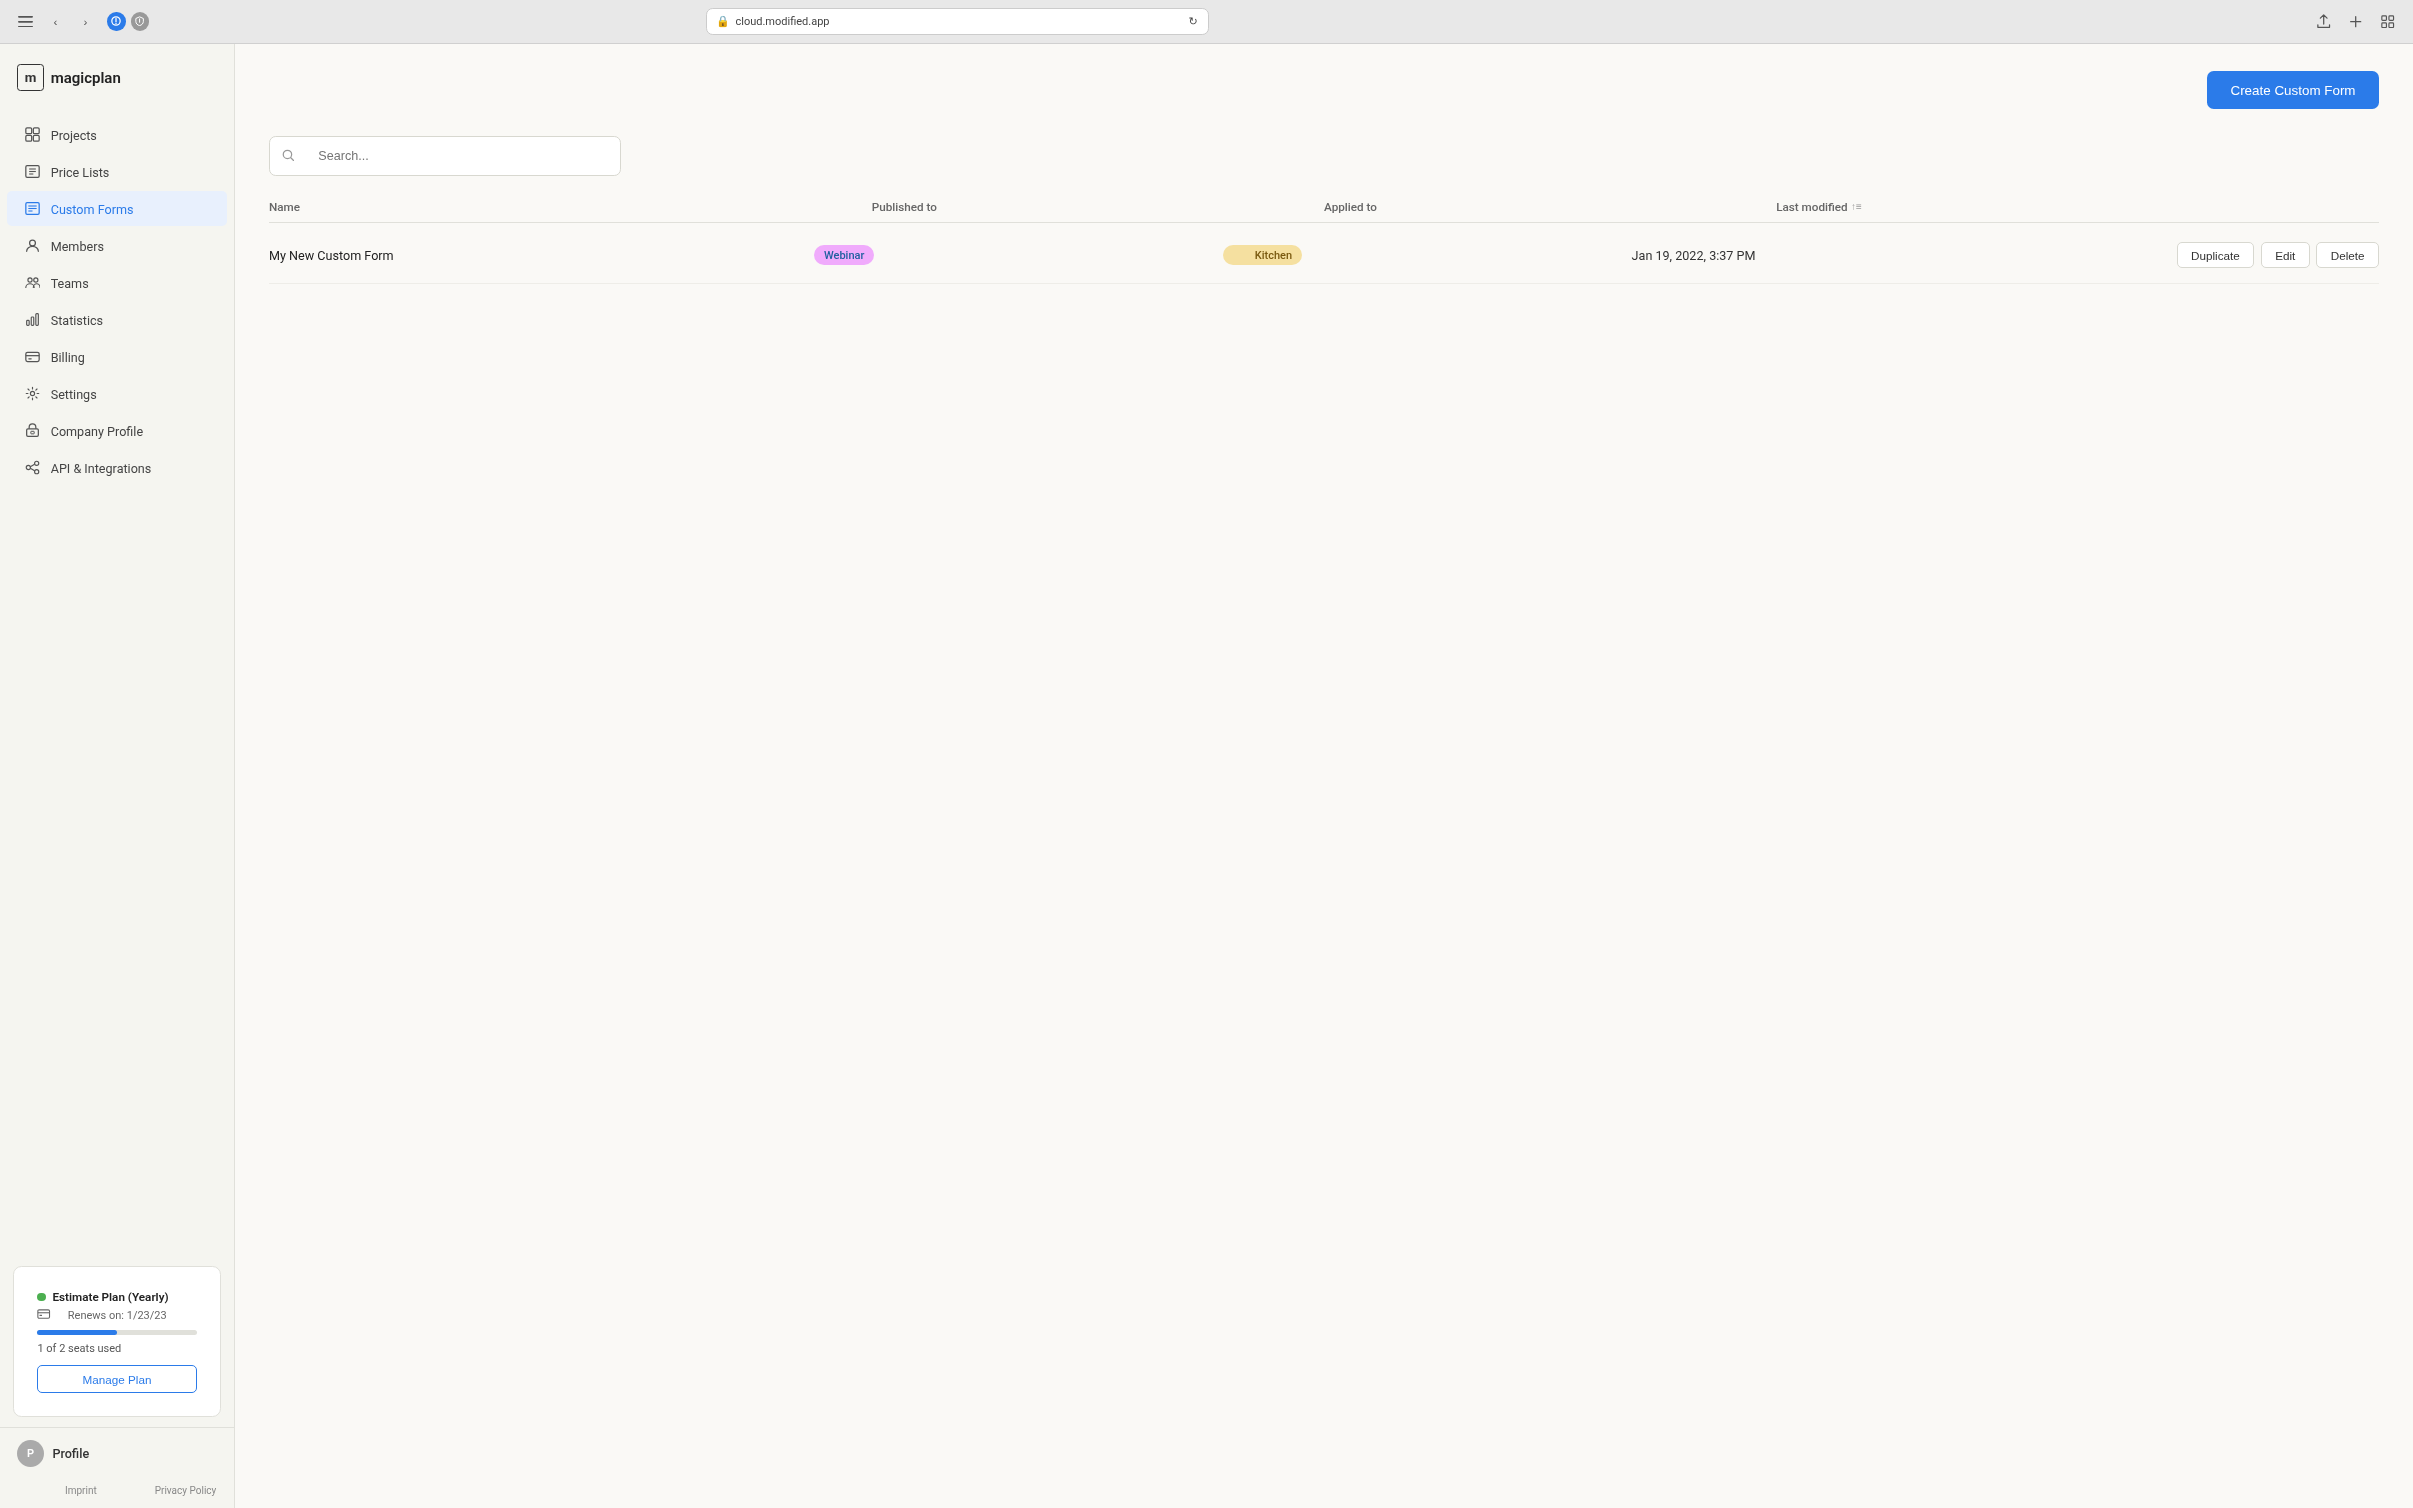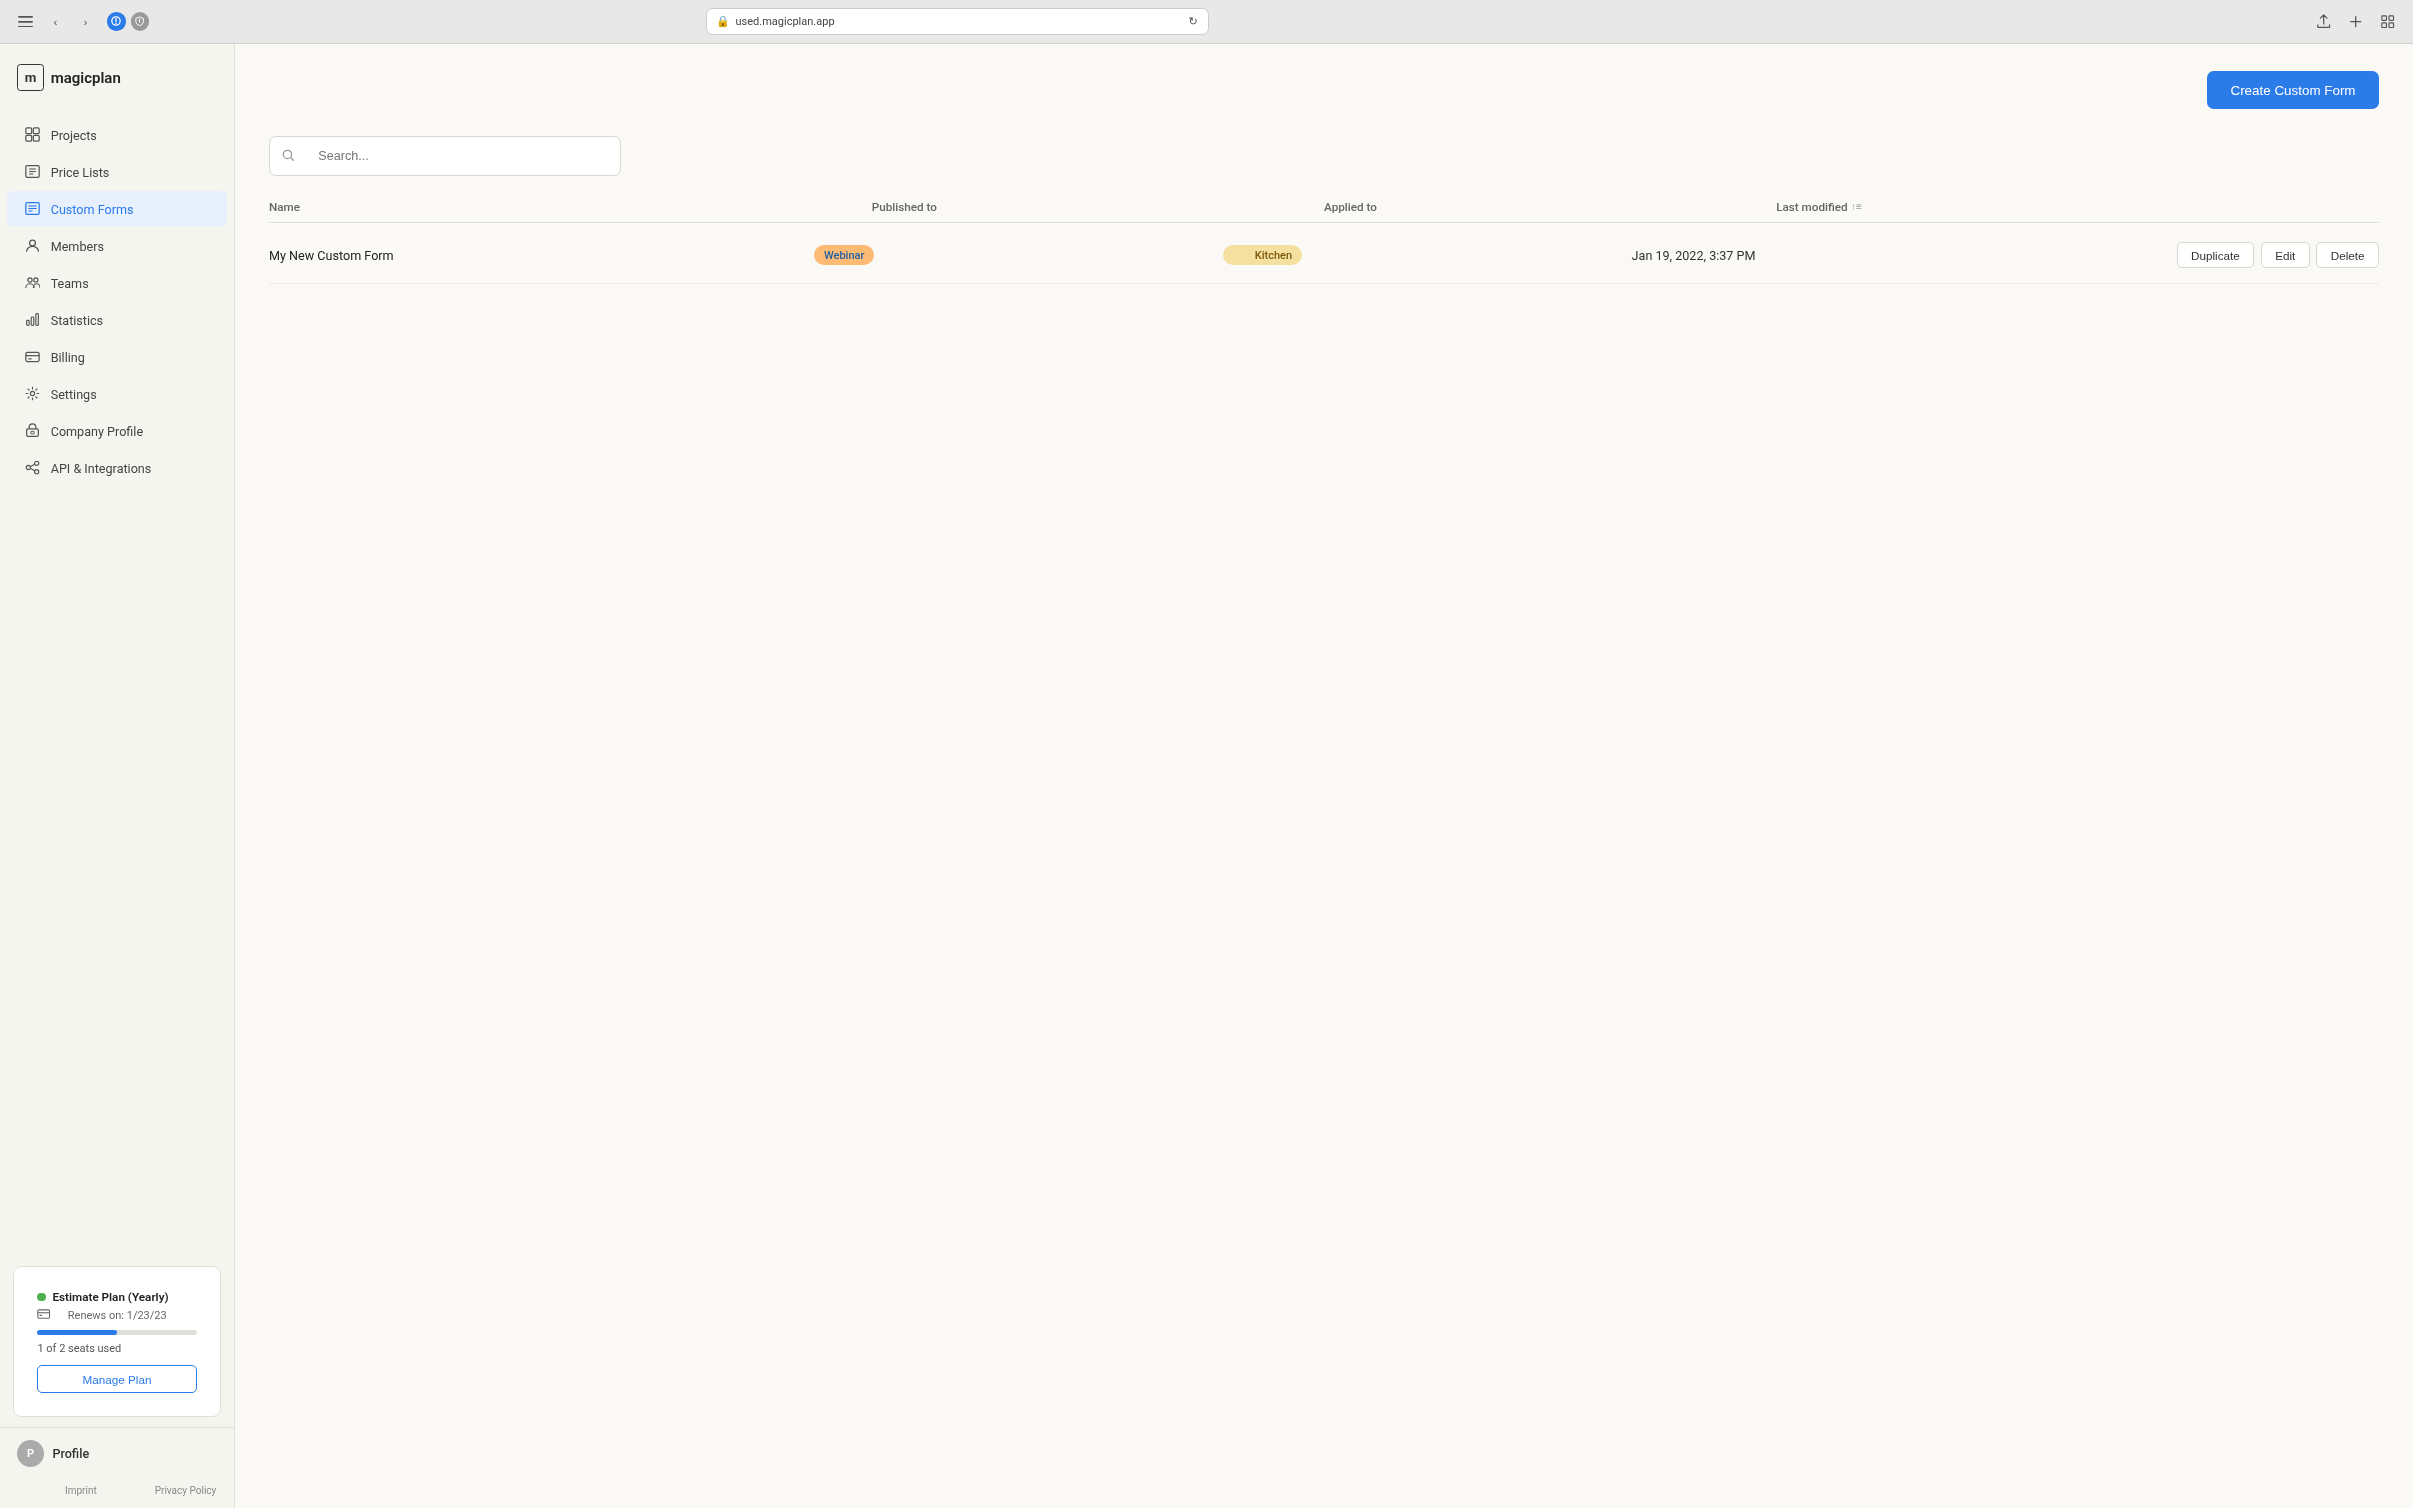--- a/index.html
+++ b/index.html
@@ -339,21 +339,21 @@
 
     
     .badge {
       display: inline-block;
       padding: 3.4px 10px;
       border-radius: 17px;
       font-size: 11px;
       font-weight: 500;
     }
     .badge-blue {
-      background: #fdba74;
+      background: #f0abfc;
       color: #2060a0;
     }
     .badge-yellow {
       background: #f5e0a0;
       color: #7a5a10;
       padding-left: 32px;
     }
 
     
     .row-actions {
@@ -423,21 +423,21 @@
     <div class="tab-icon tab-icon-gray">
       <svg width="9.2" height="10" viewBox="0 0 11 12" fill="none">
         <path d="M5.5 1L1 3v3.5c0 2.5 2 4.5 4.5 5 2.5-.5 4.5-2.5 4.5-5V3L5.5 1z" stroke="white" stroke-width="1.2" fill="none"></path>
         <line x1="5.5" y1="3.5" x2="5.5" y2="7.5" stroke="white" stroke-width="1.2" stroke-linecap="round"></line>
       </svg>
     </div>
   </div>
 
   <div class="address-bar">
     <span class="lock-icon">🔒</span>
-    <span>used.magicplan.app</span>
+    <span>cloud.modified.app</span>
     <span class="address-reload">↻</span>
   </div>
 
   <div class="browser-actions">
     <button title="Share">
       <svg width="13.4" height="15" viewBox="0 0 16 18" fill="none">
         <path d="M8 1v11M4 5l4-4 4 4M1 13v3h14v-3" stroke="#555" stroke-width="1.5" stroke-linecap="round" stroke-linejoin="round"></path>
       </svg>
     </button>
     <button title="New Tab">

